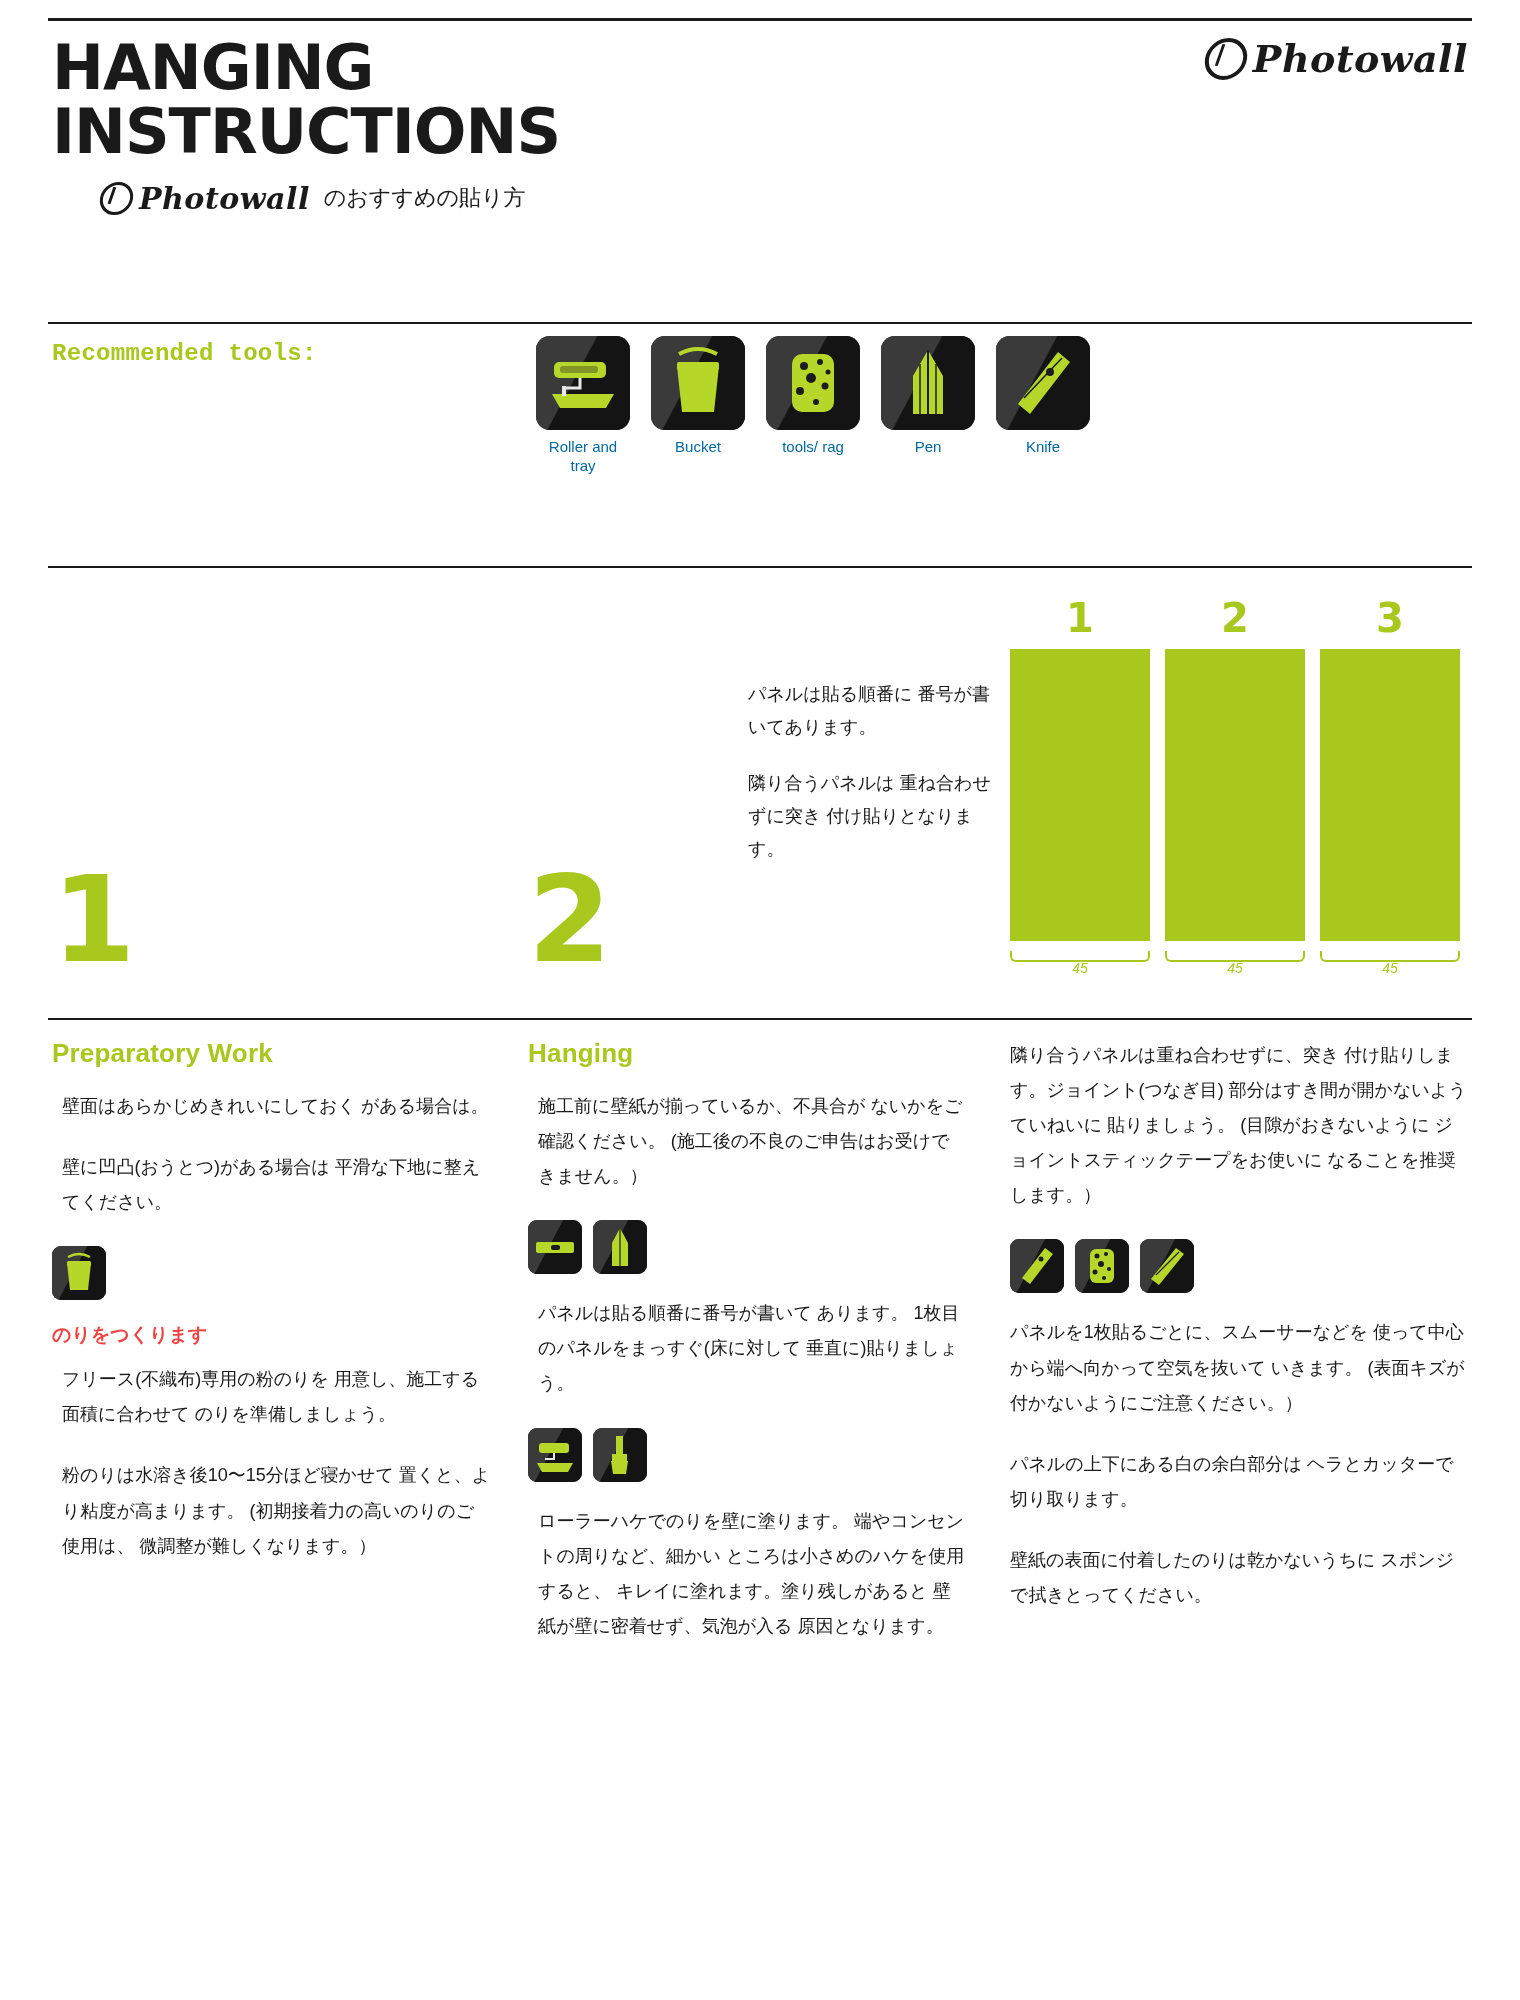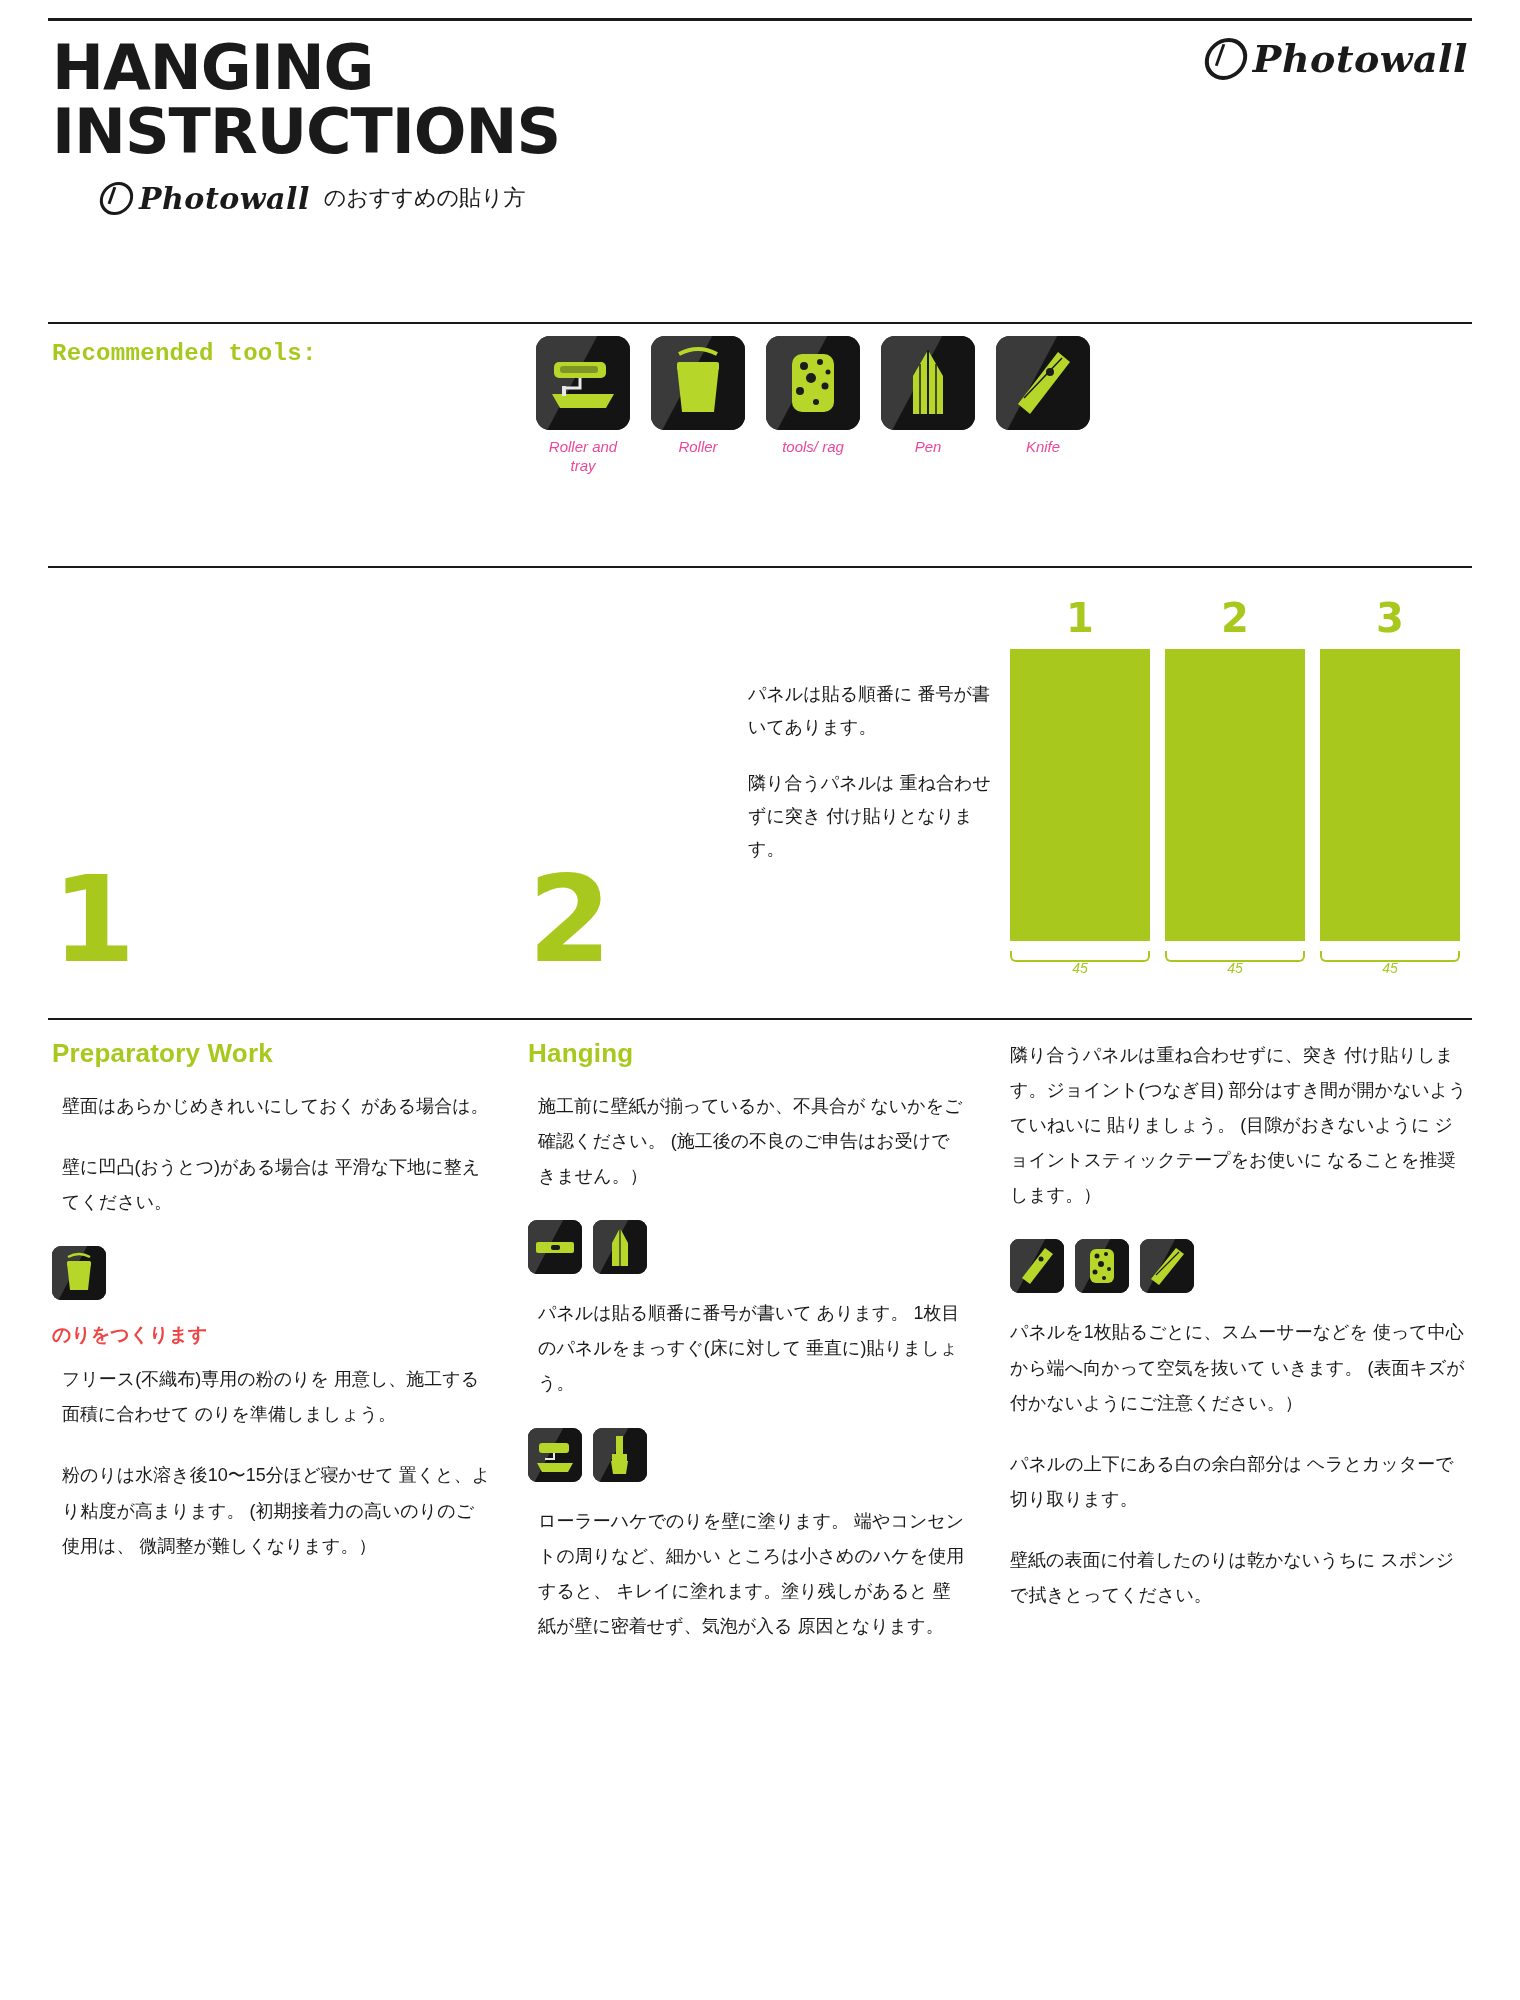--- a/index.html
+++ b/index.html
@@ -130,22 +130,21 @@
   .tool-icon .shine {
     position: absolute;
     left: 0; top: 0; width: 100%; height: 100%;
     background: linear-gradient(118deg, #3a3a3a 0%, #3a3a3a 42%, #141414 43%, #141414 100%);
   }
   .tool-icon svg { position: relative; display: block; }
   .tool-caption {
     font-size: 15px;
     line-height: 1.25;
     margin-top: 8px;
-    color: #ec4899;
-    font-style: italic;
+    color: #0369a1;
   }
 
   
   .bignum {
     position: absolute;
     font-size: 120px;
     font-weight: bold;
     color: #a8c81e;
     line-height: 1;
     font-family: "DejaVu Sans", sans-serif;
@@ -314,21 +313,21 @@
 
     <div class="tool">
       <div class="tool-icon">
         <div class="shine"></div>
         <svg width="94" height="94" viewBox="0 0 94 94">
           <path d="M28 18 q19 -10 38 0" stroke="#b6d62a" stroke-width="4" fill="none"></path>
           <path d="M26 30 L68 30 L63 76 L31 76 Z" fill="#b6d62a"></path>
           <rect x="26" y="26" width="42" height="8" rx="2" fill="#b6d62a"></rect>
         </svg>
       </div>
-      <div class="tool-caption">Roller</div>
+      <div class="tool-caption">Bucket</div>
     </div>
 
     <div class="tool">
       <div class="tool-icon">
         <div class="shine"></div>
         <svg width="94" height="94" viewBox="0 0 94 94">
           <rect x="26" y="18" width="42" height="58" rx="10" fill="#b6d62a"></rect>
           <circle cx="38" cy="30" r="4" fill="#1c1c1c"></circle>
           <circle cx="54" cy="26" r="3" fill="#1c1c1c"></circle>
           <circle cx="45" cy="42" r="5" fill="#1c1c1c"></circle>

